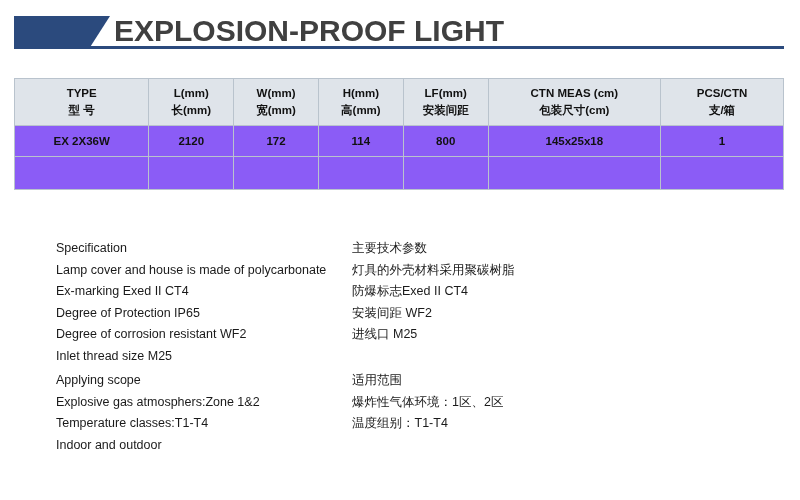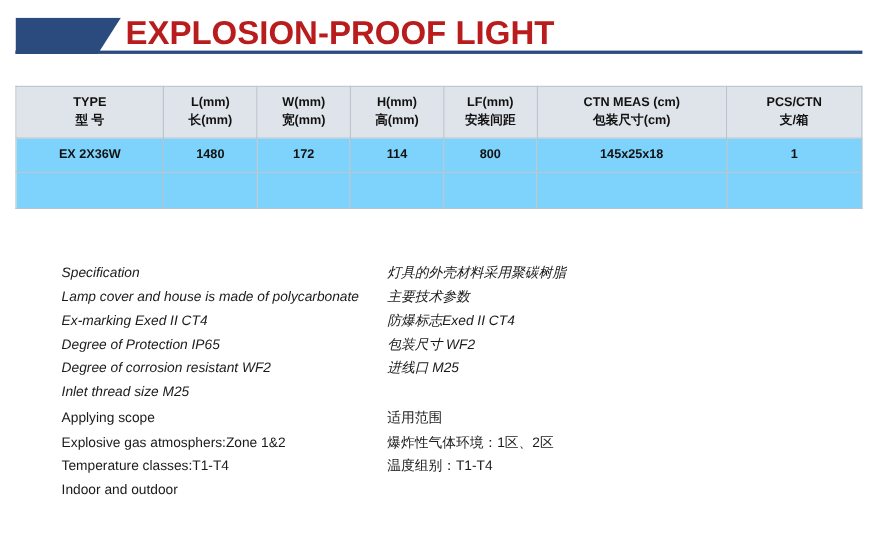--- a/index.html
+++ b/index.html
@@ -46,21 +46,21 @@
     background: #2b4a7d;
     clip-path: polygon(0 0, 100% 0, 78% 100%, 0% 100%);
   }
   .header-title {
     position: absolute;
     left: 114px;
     top: 6px;
     font-size: 30px;
     font-weight: bold;
     letter-spacing: 0px;
-    color: #b91c1c;
+    color: #404040;
     white-space: nowrap;
   }
 
   
   .spec-table {
     position: absolute;
     left: 14px;
     top: 78px;
     width: 770px;
     border-collapse: collapse;
@@ -77,21 +77,21 @@
   .spec-table thead th {
     background: #dfe4ea;
     height: 46px;
     font-weight: bold;
     line-height: 1.45;
     margin-top: 12px;
   }
   .spec-table tbody td {
     height: 30px;
     font-weight: bold;
-    background: #7dd3fc;
+    background: #8b5cf6;
   }
   .spec-table tbody tr.empty-row td {
     height: 32px;
     font-weight: normal;
   }
   .hdr-line2 {
     display: block;
     font-weight: bold;
     text-align: center;
   }
@@ -99,21 +99,21 @@
   
   .text-block {
     position: absolute;
     font-size: 12.5px;
     line-height: 21.5px;
     color: #1a1a1a;
     white-space: nowrap;
   }
   .col-en { left: 56px; }
   .col-cn { left: 352px; }
-  .block-spec { top: 238px; font-style: italic; }
+  .block-spec { top: 238px; }
   .block-scope { top: 370px; }
   .text-block .line { display: block; }
 </style>
 </head>
 <body>
 
 <div class="page">
 
   <div class="header">
     <div class="header-flag"></div>
@@ -150,21 +150,21 @@
         </th>
         <th style="width:16%">
           <span>PCS/CTN</span>
           <span class="hdr-line2">支/箱</span>
         </th>
       </tr>
     </thead>
     <tbody>
       <tr>
         <td>EX 2X36W</td>
-        <td>1480</td>
+        <td>2120</td>
         <td>172</td>
         <td>114</td>
         <td>800</td>
         <td>145x25x18</td>
         <td>1</td>
       </tr>
       <tr class="empty-row">
         <td></td>
         <td></td>
         <td></td>
@@ -179,24 +179,24 @@
   <div class="text-block col-en block-spec">
     <span class="line">Specification</span>
     <span class="line">Lamp cover and house is made of polycarbonate</span>
     <span class="line">Ex-marking Exed II CT4</span>
     <span class="line">Degree of Protection   IP65</span>
     <span class="line">Degree of corrosion  resistant WF2</span>
     <span class="line">Inlet thread  size  M25</span>
   </div>
 
   <div class="text-block col-cn block-spec">
+    <span class="line">主要技术参数</span>
     <span class="line">灯具的外壳材料采用聚碳树脂</span>
-    <span class="line">主要技术参数</span>
     <span class="line">防爆标志Exed II CT4</span>
-    <span class="line">包装尺寸 WF2</span>
+    <span class="line">安装间距 WF2</span>
     <span class="line">进线口   M25</span>
   </div>
 
   <div class="text-block col-en block-scope">
     <span class="line">Applying scope</span>
     <span class="line">Explosive gas atmosphers:Zone 1&amp;2</span>
     <span class="line">Temperature classes:T1-T4</span>
     <span class="line">Indoor and outdoor</span>
   </div>
 

